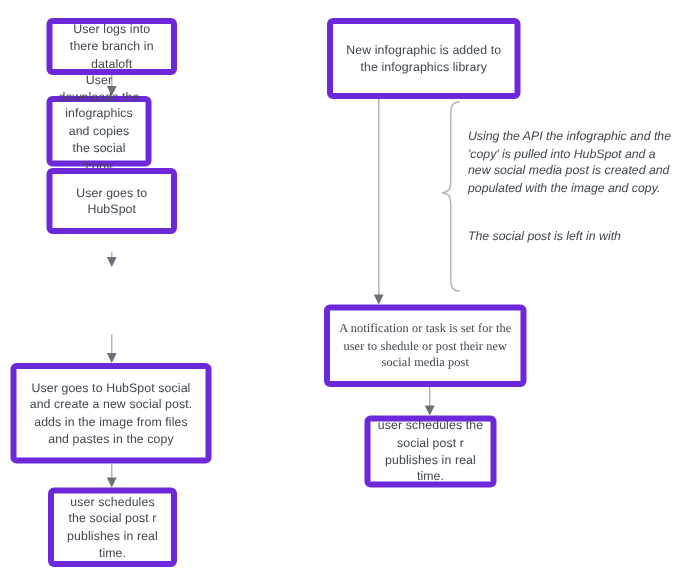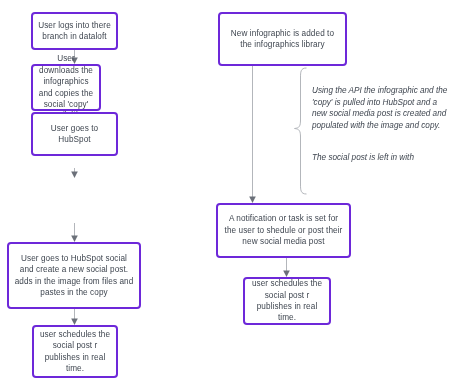--- a/index.html
+++ b/index.html
@@ -12,21 +12,21 @@
     width: 451px;
     height: 380px;
     background: #ffffff;
     font-family: "Liberation Sans", sans-serif;
     overflow: hidden;
   }
   .node {
     position: absolute;
     box-sizing: border-box;
     background: #ffffff;
-    border: 2px solid #6d28d9;
+    border: 4px solid #6d28d9;
     border-radius: 4px;
     display: flex;
     align-items: center;
     justify-content: center;
     text-align: center;
     color: #3f4650;
     font-size: 8.2px;
     line-height: 11.4px;
     padding: 2px 4px;
     letter-spacing: 0.01em;
@@ -108,21 +108,21 @@
   <div class="node" style="left:31px; top:112px; width:87px; height:44px;">User goes to HubSpot</div>
 
 
   <div class="node" style="left:7px; top:242px; width:134px; height:67px;">User goes to HubSpot social and create a new social post. adds in the image from files and pastes in the copy</div>
 
   <div class="node" style="left:32px; top:325px; width:86px; height:53px;">user schedules the social post r publishes in real time.</div>
 
   <div class="node" style="left:218px; top:12px; width:129px; height:54px;">New infographic is added to the infographics library</div>
 
 
-  <div class="node" style="left:216px; top:203px; width:135px; height:55px;">A notification or task is set for the user to shedule or post their new social media post</div>
+  <div class="node" style="left:216px; top:203px; width:135px; height:55px;font-family:Liberation Serif, serif;">A notification or task is set for the user to shedule or post their new social media post</div>
 
   <div class="node" style="left:243px; top:277px; width:88px; height:48px;">user schedules the social post r publishes in real time.</div>
 
   <div class="note" style="left:312px; top:85px; width:136px;">Using the API the infographic and the 'copy' is pulled into HubSpot and a new social media post is created and populated with the image and copy.</div>
 
   <div class="note" style="left:312px; top:152px; width:136px;">The social post is left in with</div>
 
 </div>
 
 </body></html>

